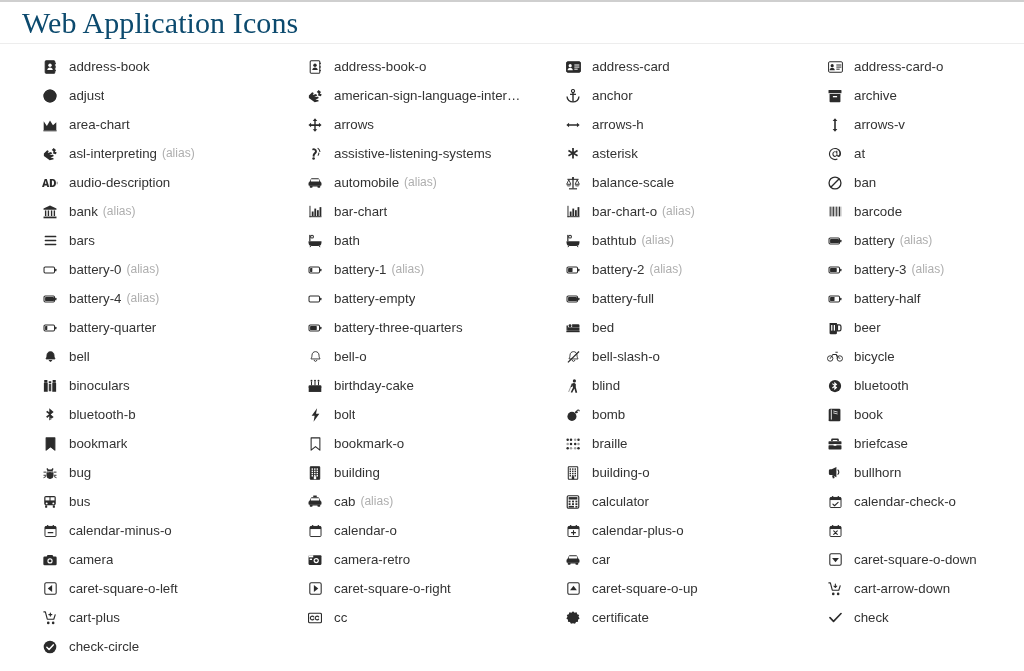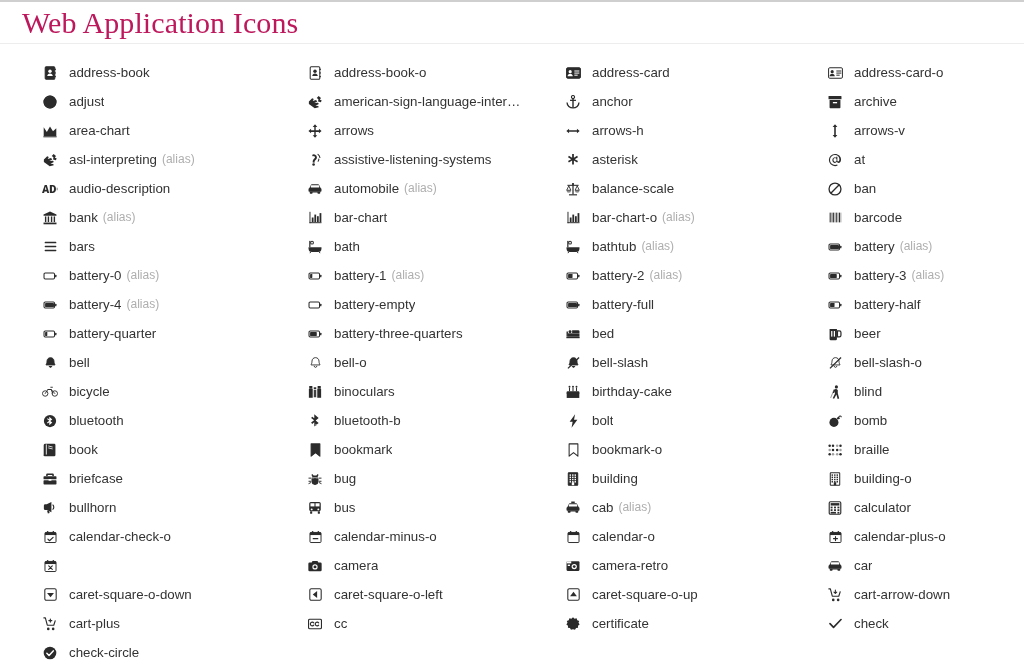--- a/index.html
+++ b/index.html
@@ -29,40 +29,40 @@
     padding: 0 0 0 22px;
     height: 41px;
     display: flex;
     align-items: flex-start;
   }
 
   #page-title {
     font-family: "Liberation Serif", serif;
     font-size: 30px;
     font-weight: 400;
-    color: #be185d;
+    color: #0c4a6e;
     letter-spacing: 0.1px;
     line-height: 36px;
     margin: 3px 0 0 0;
     white-space: nowrap;
   }
 
   #title-rule {
     width: 100%;
     height: 1px;
     background: #ededed;
     border: 0;
     margin: 0;
   }
 
   #icon-grid {
     display: grid;
     grid-template-columns: 265px 258px 262px 239px;
     padding: 0 0 0 40px;
-    margin-top: 14px;
+    margin-top: 8px;
     grid-auto-flow: row;
   }
 
   .icon-item {
     display: flex;
     align-items: center;
     height: 29px;
     font-size: 13.3px;
     line-height: 29px;
     overflow: hidden;
@@ -552,30 +552,20 @@
       <span class="icon-label">bell</span>
     </div>
     <div class="icon-item">
       <span class="icon-glyph">
         <svg width="13" height="14" viewBox="0 0 16 16" xmlns="http://www.w3.org/2000/svg">
           <path d="M8 1.4c-2.5 0-4.3 1.9-4.3 4.3 0 3.1-1.2 3.9-1.2 4.7h11c0-0.8-1.2-1.6-1.2-4.7 0-2.4-1.8-4.3-4.3-4.3z" fill="none" stroke="currentColor" stroke-width="1.1" stroke-linejoin="round"></path>
           <path d="M6.3 11.6c0 1 0.8 1.8 1.7 1.8s1.7-0.8 1.7-1.8" fill="none" stroke="currentColor" stroke-width="1.1"></path>
         </svg>
       </span>
       <span class="icon-label">bell-o</span>
-    </div>
-    <div class="icon-item">
-      <span class="icon-glyph">
-        <svg width="13" height="14" viewBox="0 0 16 16" xmlns="http://www.w3.org/2000/svg">
-          <path d="M8 1.4c-2.5 0-4.3 1.9-4.3 4.3 0 3.1-1.2 3.9-1.2 4.7h11c0-0.8-1.2-1.6-1.2-4.7 0-2.4-1.8-4.3-4.3-4.3z" fill="currentColor" stroke="currentColor" stroke-width="1.1" stroke-linejoin="round"></path>
-          <path d="M6.3 11.6c0 1 0.8 1.8 1.7 1.8s1.7-0.8 1.7-1.8" fill="currentColor" stroke="currentColor" stroke-width="1.1"></path>
-          <line x1="1.2" y1="14.6" x2="14.8" y2="1.2" stroke="currentColor" stroke-width="1.6"></line>
-        </svg>
-      </span>
-      <span class="icon-label">bell-slash</span>
     </div>
     <div class="icon-item">
       <span class="icon-glyph">
         <svg width="13" height="14" viewBox="0 0 16 16" xmlns="http://www.w3.org/2000/svg">
           <path d="M8 1.4c-2.5 0-4.3 1.9-4.3 4.3 0 3.1-1.2 3.9-1.2 4.7h11c0-0.8-1.2-1.6-1.2-4.7 0-2.4-1.8-4.3-4.3-4.3z" fill="none" stroke="currentColor" stroke-width="1.1" stroke-linejoin="round"></path>
           <path d="M6.3 11.6c0 1 0.8 1.8 1.7 1.8s1.7-0.8 1.7-1.8" fill="none" stroke="currentColor" stroke-width="1.1"></path>
           <line x1="1.2" y1="14.6" x2="14.8" y2="1.2" stroke="currentColor" stroke-width="1.6"></line>
         </svg>
       </span>
       <span class="icon-label">bell-slash-o</span>
@@ -931,20 +921,29 @@
           <rect x="1" y="1" width="14" height="14" rx="1.8" fill="none" stroke="currentColor" stroke-width="1.3"></rect>
           <polygon points="4.6,8 10,3.8 10,12.2" fill="currentColor"></polygon>
         </svg>
       </span>
       <span class="icon-label">caret-square-o-left</span>
     </div>
     <div class="icon-item">
       <span class="icon-glyph">
         <svg width="13" height="13" viewBox="0 0 16 16" xmlns="http://www.w3.org/2000/svg">
           <rect x="1" y="1" width="14" height="14" rx="1.8" fill="none" stroke="currentColor" stroke-width="1.3"></rect>
+          <polygon points="11.4,8 6,12.2 6,3.8" fill="currentColor"></polygon>
+        </svg>
+      </span>
+      <span class="icon-label">caret-square-o-right</span>
+    </div>
+    <div class="icon-item">
+      <span class="icon-glyph">
+        <svg width="13" height="13" viewBox="0 0 16 16" xmlns="http://www.w3.org/2000/svg">
+          <rect x="1" y="1" width="14" height="14" rx="1.8" fill="none" stroke="currentColor" stroke-width="1.3"></rect>
           <polygon points="8,4.6 12.2,10 3.8,10" fill="currentColor"></polygon>
         </svg>
       </span>
       <span class="icon-label">caret-square-o-up</span>
     </div>
     <div class="icon-item">
       <span class="icon-glyph">
         <svg width="14" height="14" viewBox="0 0 16 16" xmlns="http://www.w3.org/2000/svg">
           <path d="M0.5 1h2.2l2.2 8.4h7.4l1.8-5.6" fill="none" stroke="currentColor" stroke-width="1.3" stroke-linejoin="round"></path>
           <circle cx="6" cy="13.6" r="1.5" fill="currentColor"></circle>

